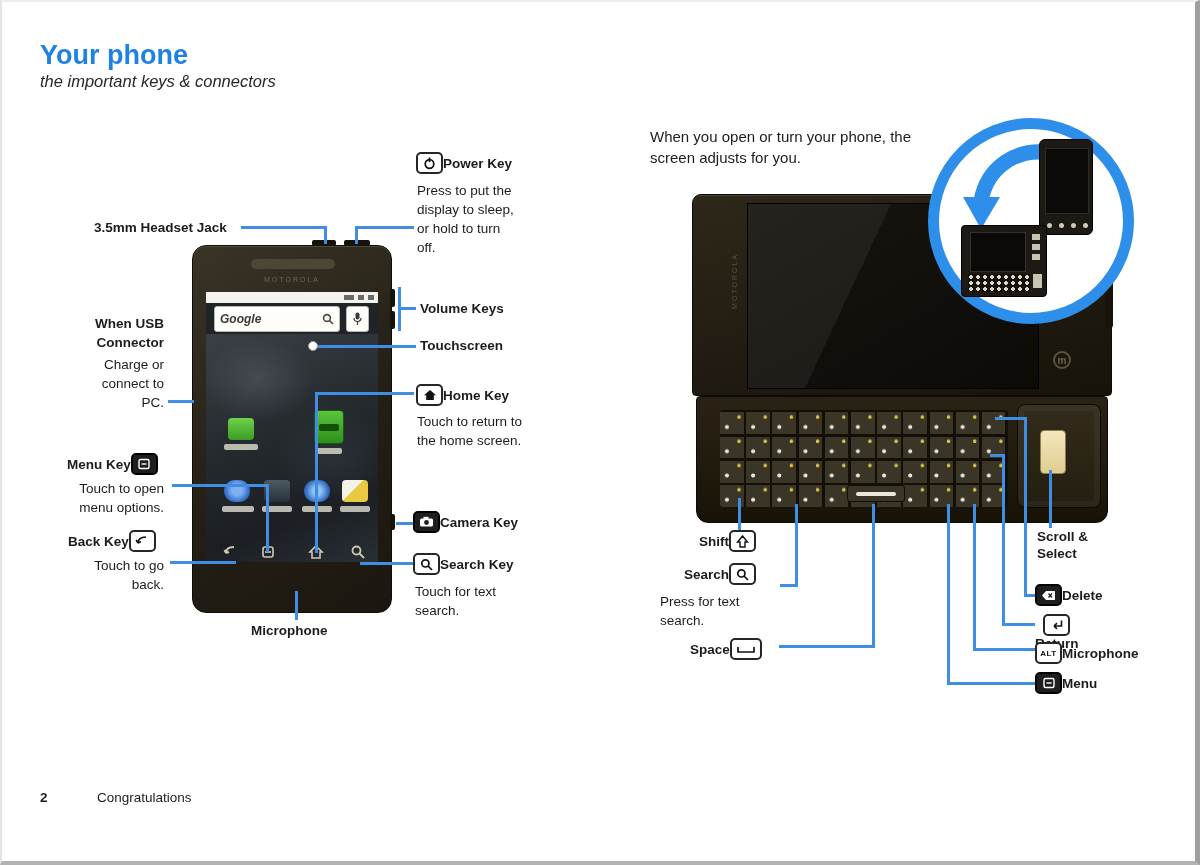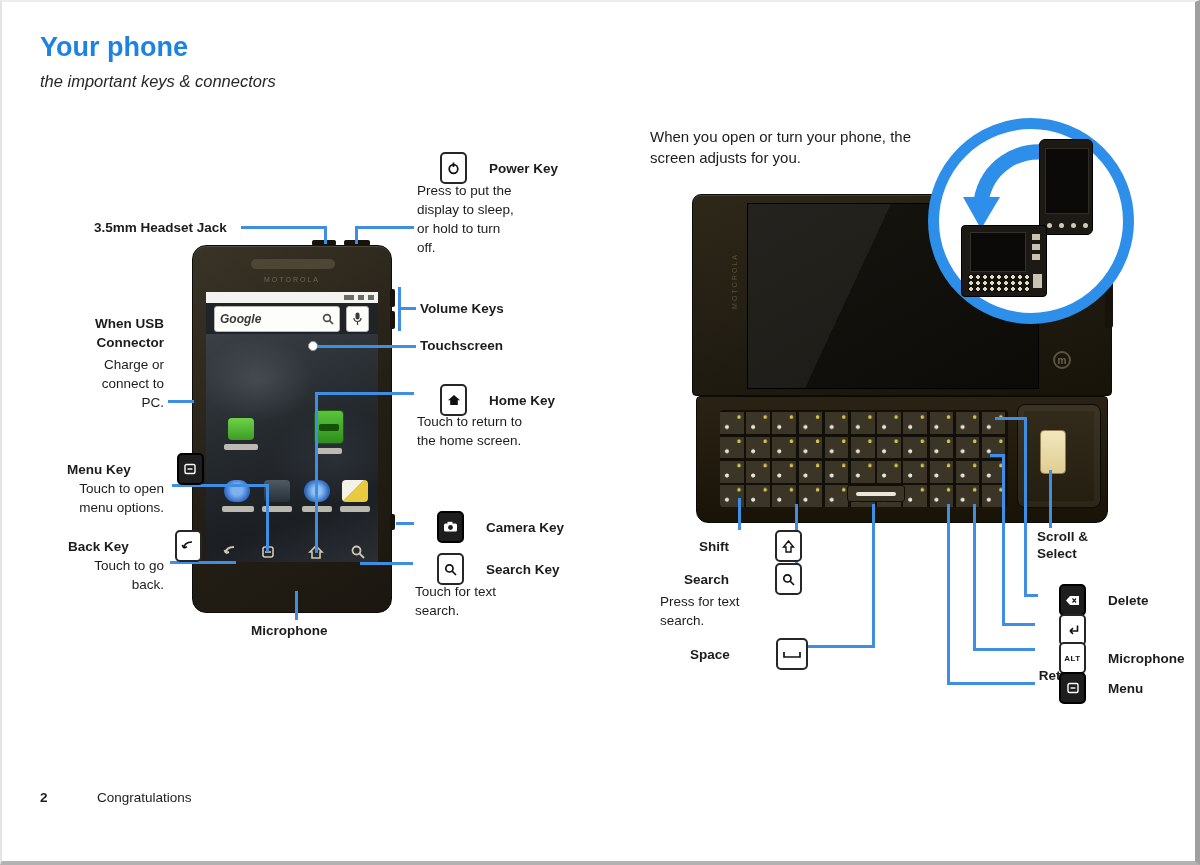--- a/index.html
+++ b/index.html
@@ -13,26 +13,26 @@
     border-top:2px solid #ececec; border-left:2px solid #e4e4e4;
     border-right:5px solid #9f9f9f; border-bottom:4px solid #b2b2b2;
   }
   .abs { position:absolute; }
   .title { font-size:27px; font-weight:bold; color:#1d82e2; }
   .subtitle { font-size:16.5px; font-style:italic; color:#272727; }
   .lbl { position:absolute; font-weight:bold; font-size:13.5px; white-space:nowrap; }
   .desc { position:absolute; font-size:13.5px; line-height:1.42; }
   .ra { text-align:right; }
   .seg { position:absolute; background:#3f8ee4; }
-  .krow { position:absolute; display:flex; align-items:center; gap:22px;justify-content:center; }
+  .krow { position:absolute; display:flex; align-items:center; gap:0;justify-content:center; }
   .krow .t { font-weight:bold; font-size:13.5px; white-space:nowrap; }
   .kbx {
     display:inline-flex; align-items:center; justify-content:center;
-    width:27px; height:32px; border:2px solid #262626; border-radius:5px;
-    background:#fff; box-sizing:border-box; flex:0 0 auto;margin-left:24px;
+    width:27px; height:22px; border:2px solid #262626; border-radius:5px;
+    background:#fff; box-sizing:border-box; flex:0 0 auto;
   }
   .kbx.dark { background:#1e1e1e; border-color:#000; }
   .kbx.alt { font-size:8px; font-weight:bold; color:#111; letter-spacing:0.5px; }
   .dot { position:absolute; width:10px; height:10px; border-radius:50%; background:#fff; border:1px solid #9a9a9a; box-sizing:border-box; }
 
   
   .phone-front {
     position:absolute; left:190px; top:243px; width:200px; height:368px;
     background:linear-gradient(145deg,#3a3427,#241f15 55%,#1b1710);
     border-radius:14px; border:1px solid #0e0c08; box-sizing:border-box;
@@ -108,21 +108,21 @@
     background-image:radial-gradient(circle at 3px 3px, #ded9c8 1.6px, transparent 2.1px); background-size:7px 6px; }
   .mini-open .mk { position:absolute; left:71px; top:48px; width:9px; height:14px; background:#c9c4b2; }
   .footer-num { font-size:13.5px; font-weight:bold; }
   .footer-ch { font-size:13.5px; }
 </style>
 </head>
 <body>
 
 <div class="page">
 
-  <div class="abs title" style="left:38px; top:30px;">Your phone</div>
+  <div class="abs title" style="left:38px; top:38px;">Your phone</div>
   <div class="abs subtitle" style="left:38px; top:70px;">the important keys &amp; connectors</div>
 
   <div class="phone-front">
     <div class="earpiece"></div>
     <div class="brand-front">MOTOROLA</div>
     <div class="screen-front">
       <div class="statusbar">
         <div class="sb-dash" style="right:4px;"></div>
         <div class="sb-dash" style="right:14px;"></div>
         <div class="sb-dash" style="right:24px; width:10px;"></div>

